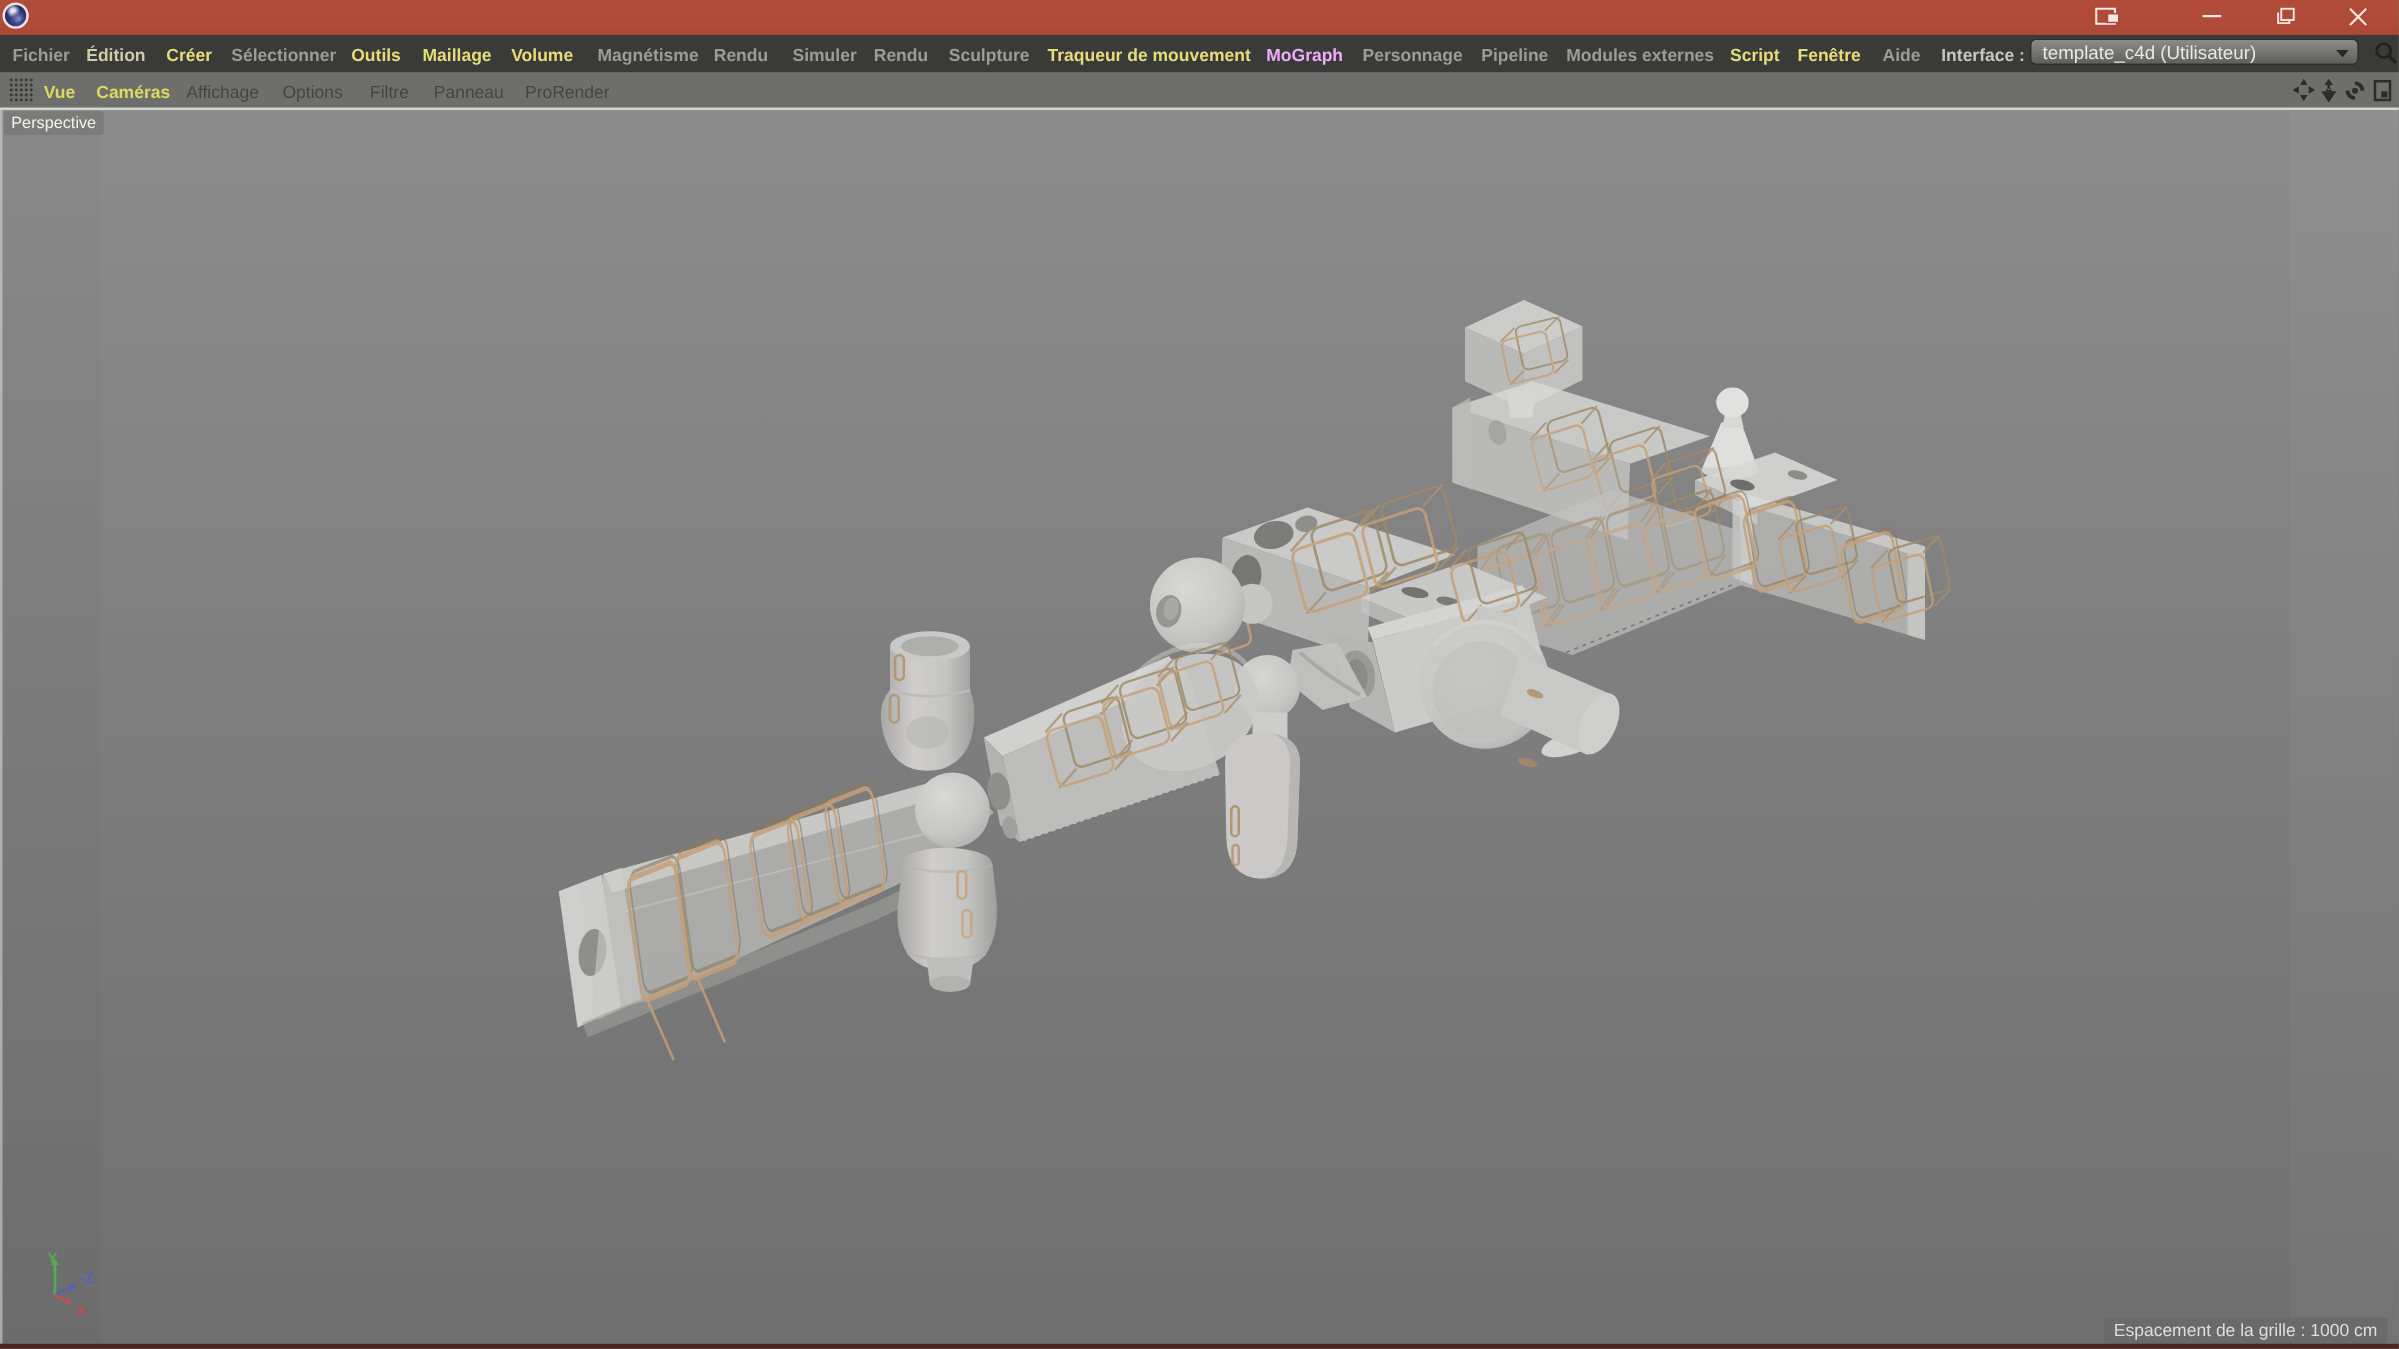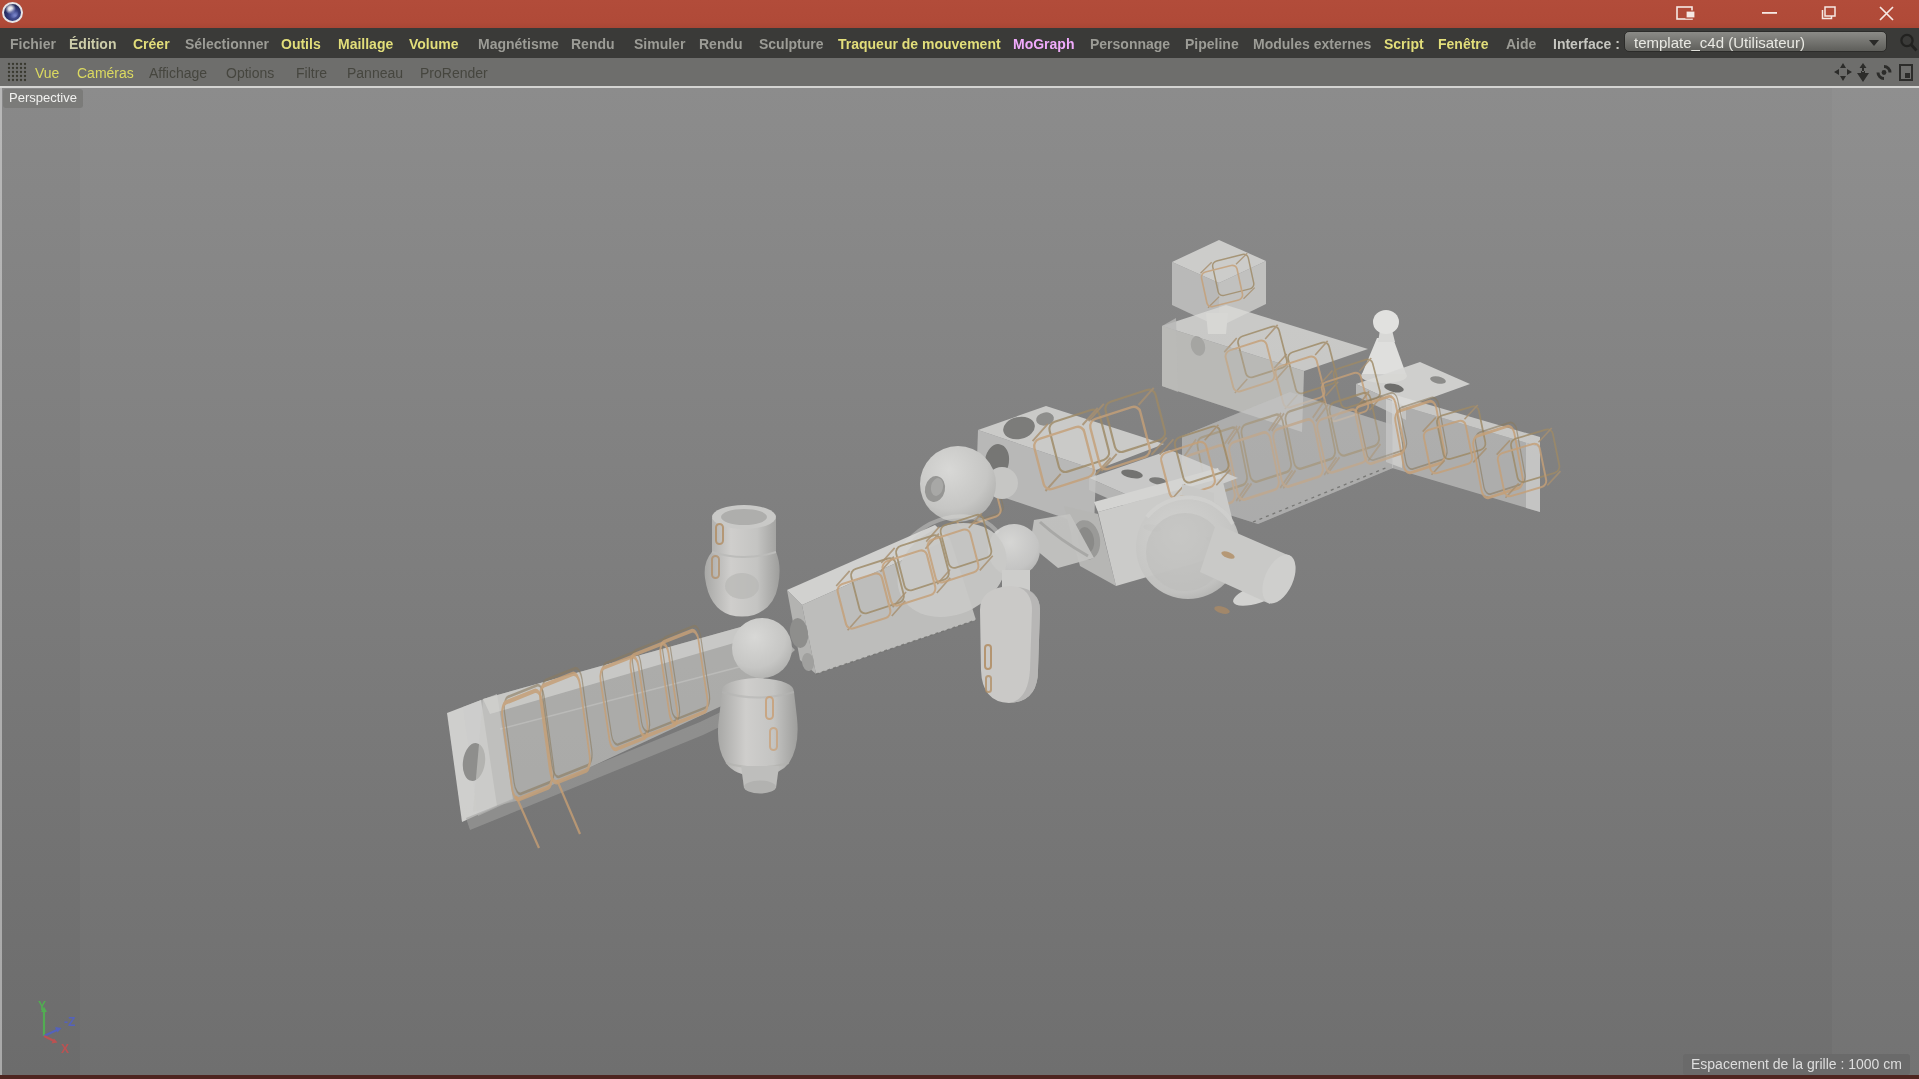--- a/index.html
+++ b/index.html
@@ -15,21 +15,21 @@
   #title{position:absolute;left:27px;top:6px;font-size:14px;color:#f4e6e0;letter-spacing:0.2px;}
   .winbtn{position:absolute;top:0;height:28px;color:#f6e9e4;}
   #menubar{position:absolute;left:0;top:28px;width:1919px;height:30px;background:#3a3a38;}
   .mi{position:absolute;top:8px;font-size:14px;white-space:nowrap;font-weight:bold;}
   .gray{color:#9c9c96;}
   .yel{color:#e2de7a;font-weight:bold;}
   .khaki{color:#cdcdaa;}
   .lite{color:#f0abfc;}
   #toolbar{position:absolute;left:0;top:58px;width:1919px;height:29px;background:#6e6e6c;}
   .ti{position:absolute;top:7px;font-size:14px;white-space:nowrap;}
-  .tyel{color:#dcda60;font-weight:normal;text-align:right;}
+  .tyel{color:#dcda60;font-weight:bold;text-align:right;}
   .tdark{color:#46463f;}
   #vpline{position:absolute;left:0;top:86px;width:1919px;height:1.5px;background:#d4d4d2;}
   #viewport{position:absolute;left:0;top:88px;width:1919px;height:987px;
     background:linear-gradient(#8c8c8c, #6f6f6f);}
   #leftstrip{position:absolute;left:0;top:0;width:80px;height:987px;background:rgba(0,0,0,0.018);}
   #rightstrip{position:absolute;left:1832px;top:0;width:87px;height:987px;background:rgba(255,255,255,0.03);}
   #leftedge{position:absolute;left:0;top:0;width:2px;height:987px;background:rgba(230,230,230,0.5);}
   #persp{position:absolute;left:3px;top:1px;background:#7b7b79;color:#f2f2f0;font-size:13px;
     padding:1px 6px 3px 6px;border-radius:3px;}
   #gridlab{position:absolute;left:1683px;top:966px;background:#6a6a6a;color:#dedede;font-size:14px;

